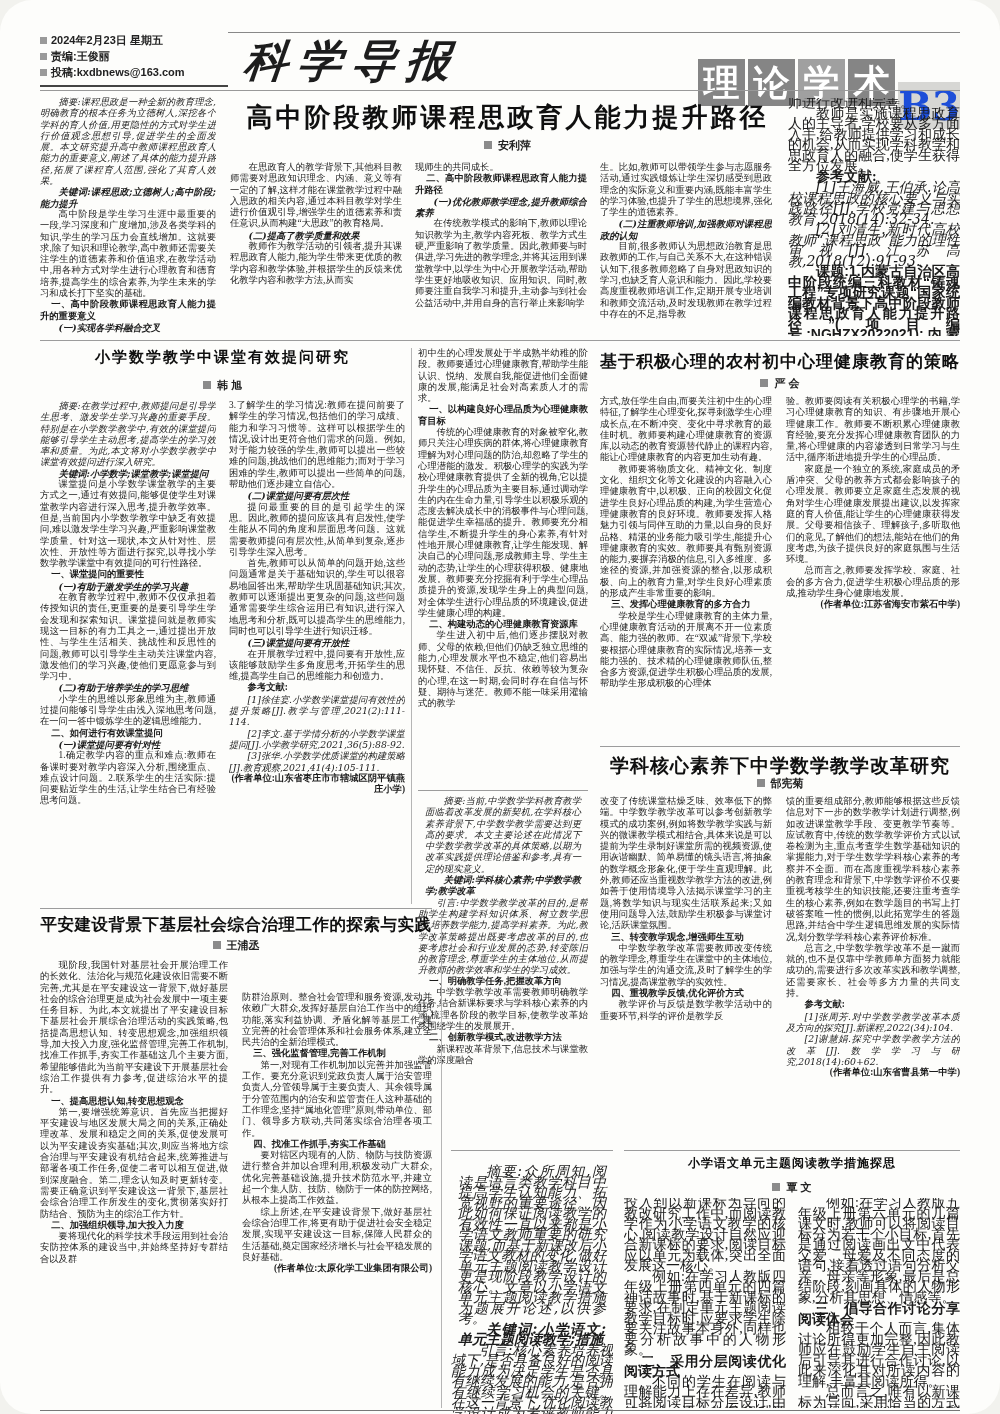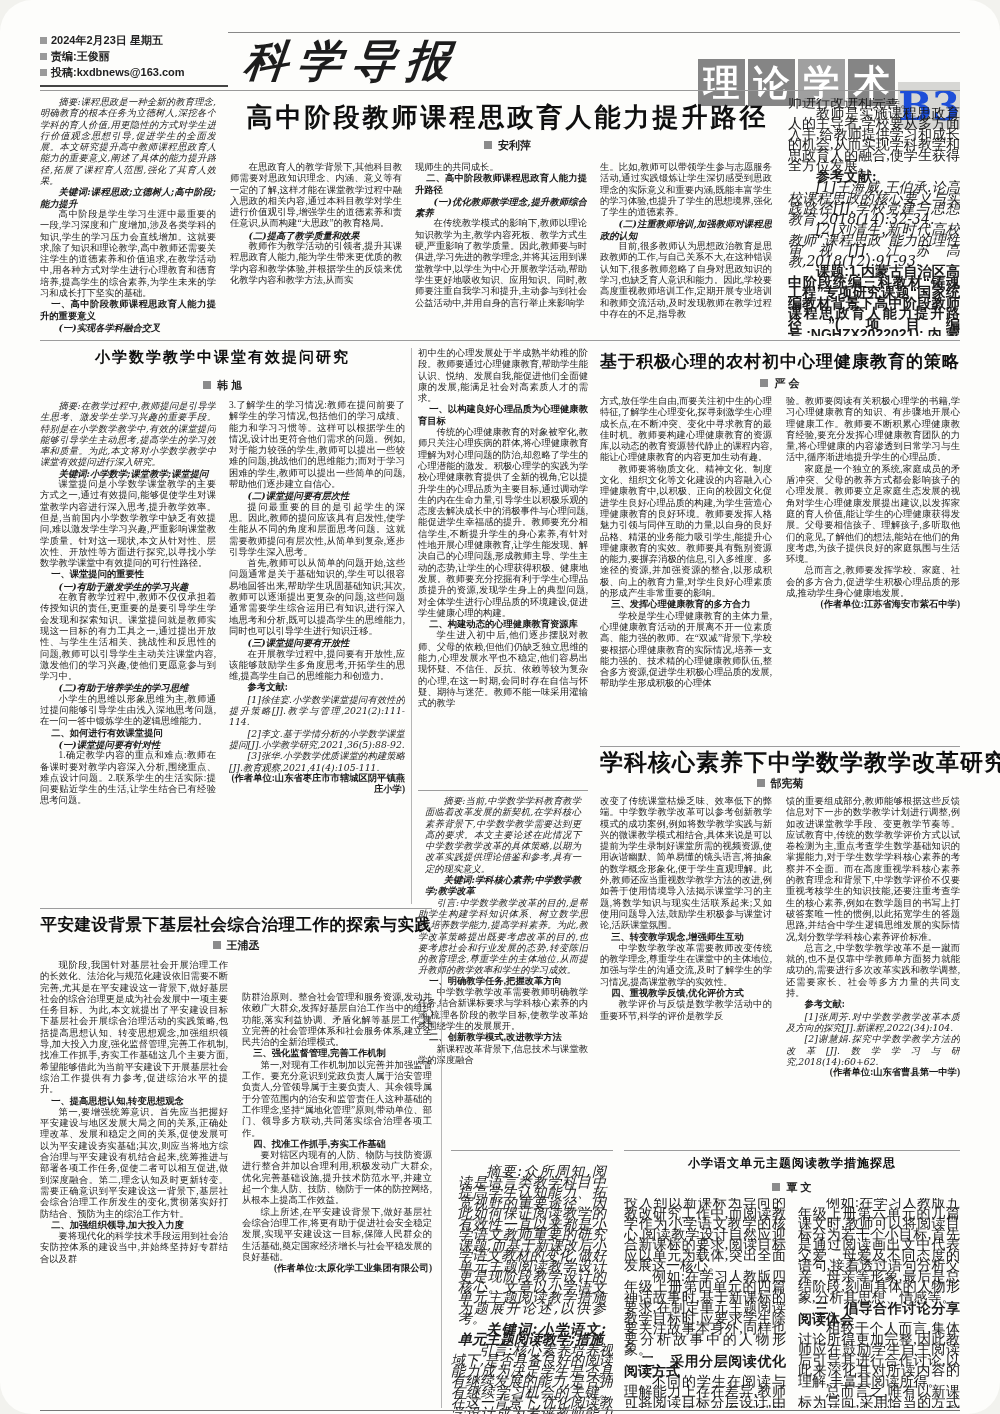--- a/index.html
+++ b/index.html
@@ -153,21 +153,21 @@
       </div>
     <div class="col" style="left:368px;top:48px;width:174px;height:340px;">
         <p class="seg-pc">验。教师要阅读有关积极心理学的书籍,学习心理健康教育的知识、有步骤地开展心理健康工作。教师要不断积累心理健康教育经验,要充分发挥心理健康教育团队的力量,将心理健康的内容渗透到日常学习与生活中,循序渐进地提升学生的心理品质。</p>
         <p class="seg-p">家庭是一个独立的系统,家庭成员的矛盾冲突、父母的教养方式都会影响孩子的心理发展。教师要立足家庭生态发展的视角对学生心理健康发展提出建议,以发挥家庭的育人价值,能让学生的心理健康获得发展。父母要相信孩子、理解孩子,多听取他们的意见,了解他们的想法,能站在他们的角度考虑,为孩子提供良好的家庭氛围与生活环境。</p>
         <p class="seg-p">总而言之,教师要发挥学校、家庭、社会的多方合力,促进学生积极心理品质的形成,推动学生身心健康地发展。</p>
         <p class="seg-affil">(作者单位:江苏省海安市紫石中学)</p>
       </div>
   </div>
 
   <div class="art" style="left:418px;top:746px;width:542px;height:398px;">
-    <div class="art-title toprule" style="left:182px;top:0;width:360px;font-size:23px;letter-spacing:1px;padding-top:0;">学科核心素养下中学数学教学改革研究</div>
+    <div class="art-title toprule" style="left:182px;top:0;width:360px;font-size:19px;letter-spacing:1px;padding-top:6px;">学科核心素养下中学数学教学改革研究</div>
     <div class="art-author" style="left:182px;top:30px;width:360px;"><span class="author-marker"></span><span>郜宪菊</span></div>
     <div class="col inset toprule" style="left:0;top:44px;width:170px;height:352px;padding-top:4px;">
         <p class="seg-abs">摘要:当前,中学数学学科教育教学面临着改革发展的新契机,在学科核心素养背景下,中学数学教学需要达到更高的要求。本文主要论述在此情况下中学数学教学改革的具体策略,以期为改革实践提供理论借鉴和参考,具有一定的现实意义。</p>
         <p class="seg-kw">关键词:学科核心素养;中学数学教学;教学改革</p>
         <p class="seg-intro">引言:中学数学教学改革的目的,是帮助学生构建学科知识体系、树立数学思维,培养数学能力,提高学科素养。为此,教学改革策略提出既要考虑改革的目的,也要考虑社会和行业发展的态势,转变陈旧的教育理念,尊重学生的主体地位,从而提升教师的教学效率和学生的学习成效。</p>
         <p class="seg-h2">一、明确教学任务,把握改革方向</p>
         <p class="seg-p">中学数学教学改革需要教师明确教学任务,结合新课标要求与学科核心素养的内涵,梳理各阶段的教学目标,使教学改革始终围绕学生的发展展开。</p>
         <p class="seg-h2">二、创新教学模式,改进教学方法</p>
         <p class="seg-p">新课程改革背景下,信息技术与课堂教学的深度融合</p>
       </div>

